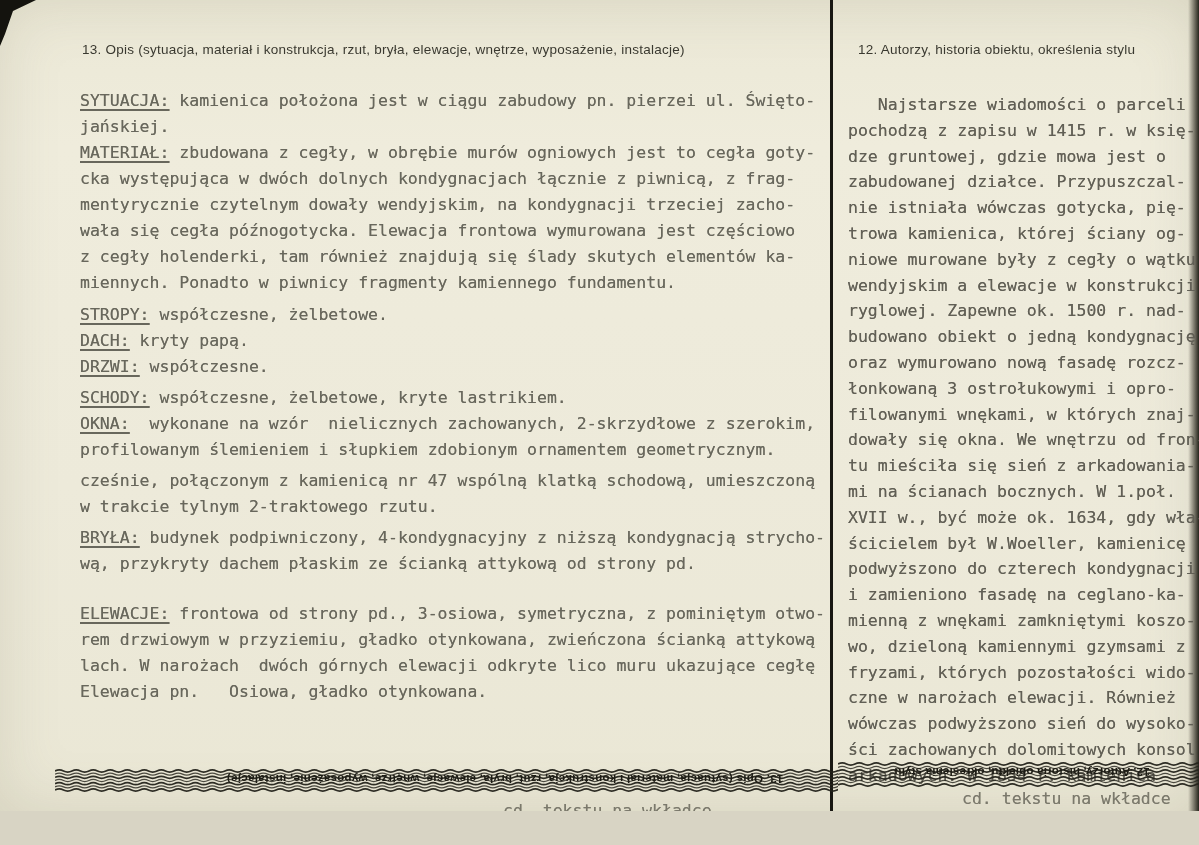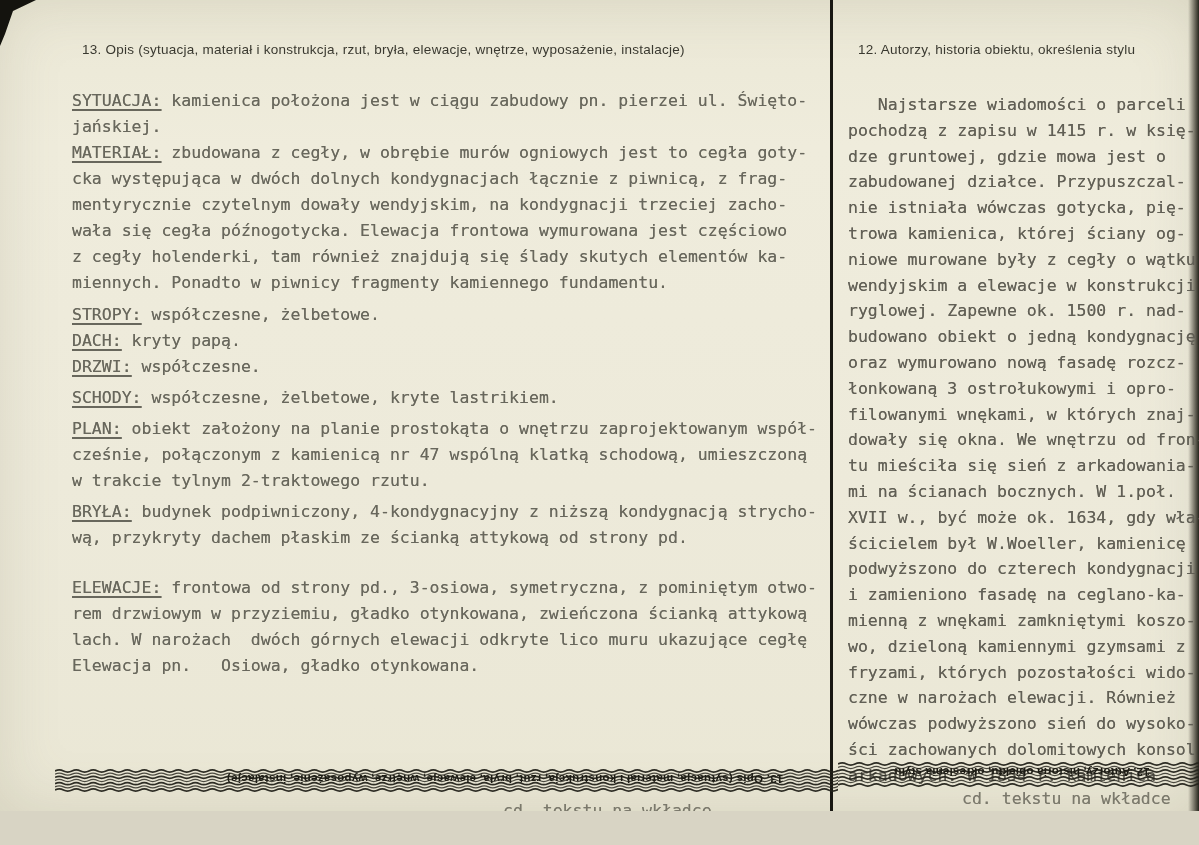--- a/index.html
+++ b/index.html
@@ -21,21 +21,21 @@
   .bottom-line{position:absolute; left:52px; right:0; top:841px; height:2px; background:#3d3c32;}
 
   .header{
     position:absolute; top:42px; font-family:"Liberation Sans", sans-serif;
     font-size:13.5px; color:#3a3930; letter-spacing:.25px; white-space:pre;
   }
   .header-left{left:82px;}
   .header-right{left:858px;}
 
   .body-left{
-    position:absolute; left:72px; top:88px; width:758px; color:#68675c;
+    position:absolute; left:80px; top:88px; width:758px; color:#68675c;
     font-size:16.5px; line-height:26px; text-shadow:0 0 .5px rgba(104,103,92,.75);
   }
   .body-right{
     position:absolute; left:848px; top:92px; width:356px; color:#615f55;
     font-size:16.5px; line-height:25.8px; text-shadow:0 0 .5px rgba(97,95,85,.8);
   }
   .tline{white-space:pre; height:inherit;}
   .ul{text-decoration:underline; text-decoration-thickness:1.5px; text-underline-offset:3px;}
 
   .band{position:absolute; overflow:visible;}
@@ -87,22 +87,25 @@
       </div>
       <div>
         <div class="tline"><span class="ul">DACH:</span> kryty papą.</div>
       </div>
       <div>
         <div class="tline"><span class="ul">DRZWI:</span> współczesne.</div>
       </div>
       <div style="margin-top: 5px;">
         <div class="tline"><span class="ul">SCHODY:</span> współczesne, żelbetowe, kryte lastrikiem.</div>
       </div>
+      <div>
+        <div class="tline"><span class="ul">OKNA:</span>  wykonane na wzór  nielicznych zachowanych, 2-skrzydłowe z szerokim,</div>
+        <div class="tline">profilowanym ślemieniem i słupkiem zdobionym ornamentem geometrycznym.</div>
+      </div>
       <div style="margin-top: 5px;">
-        <div class="tline"><span class="ul">PLAN:</span> obiekt założony na planie prostokąta o wnętrzu zaprojektowanym współ-</div>
         <div class="tline">cześnie, połączonym z kamienicą nr 47 wspólną klatką schodową, umieszczoną</div>
         <div class="tline">w trakcie tylnym 2-traktowego rzutu.</div>
       </div>
       <div style="margin-top: 5px;">
         <div class="tline"><span class="ul">BRYŁA:</span> budynek podpiwniczony, 4-kondygnacyjny z niższą kondygnacją strycho-</div>
         <div class="tline">wą, przykryty dachem płaskim ze ścianką attykową od strony pd.</div>
       </div>
       <div style="margin-top: 24px;">
         <div class="tline"><span class="ul">ELEWACJE:</span> frontowa od strony pd., 3-osiowa, symetryczna, z pominiętym otwo-</div>
         <div class="tline">rem drzwiowym w przyziemiu, gładko otynkowana, zwieńczona ścianką attykową</div>

